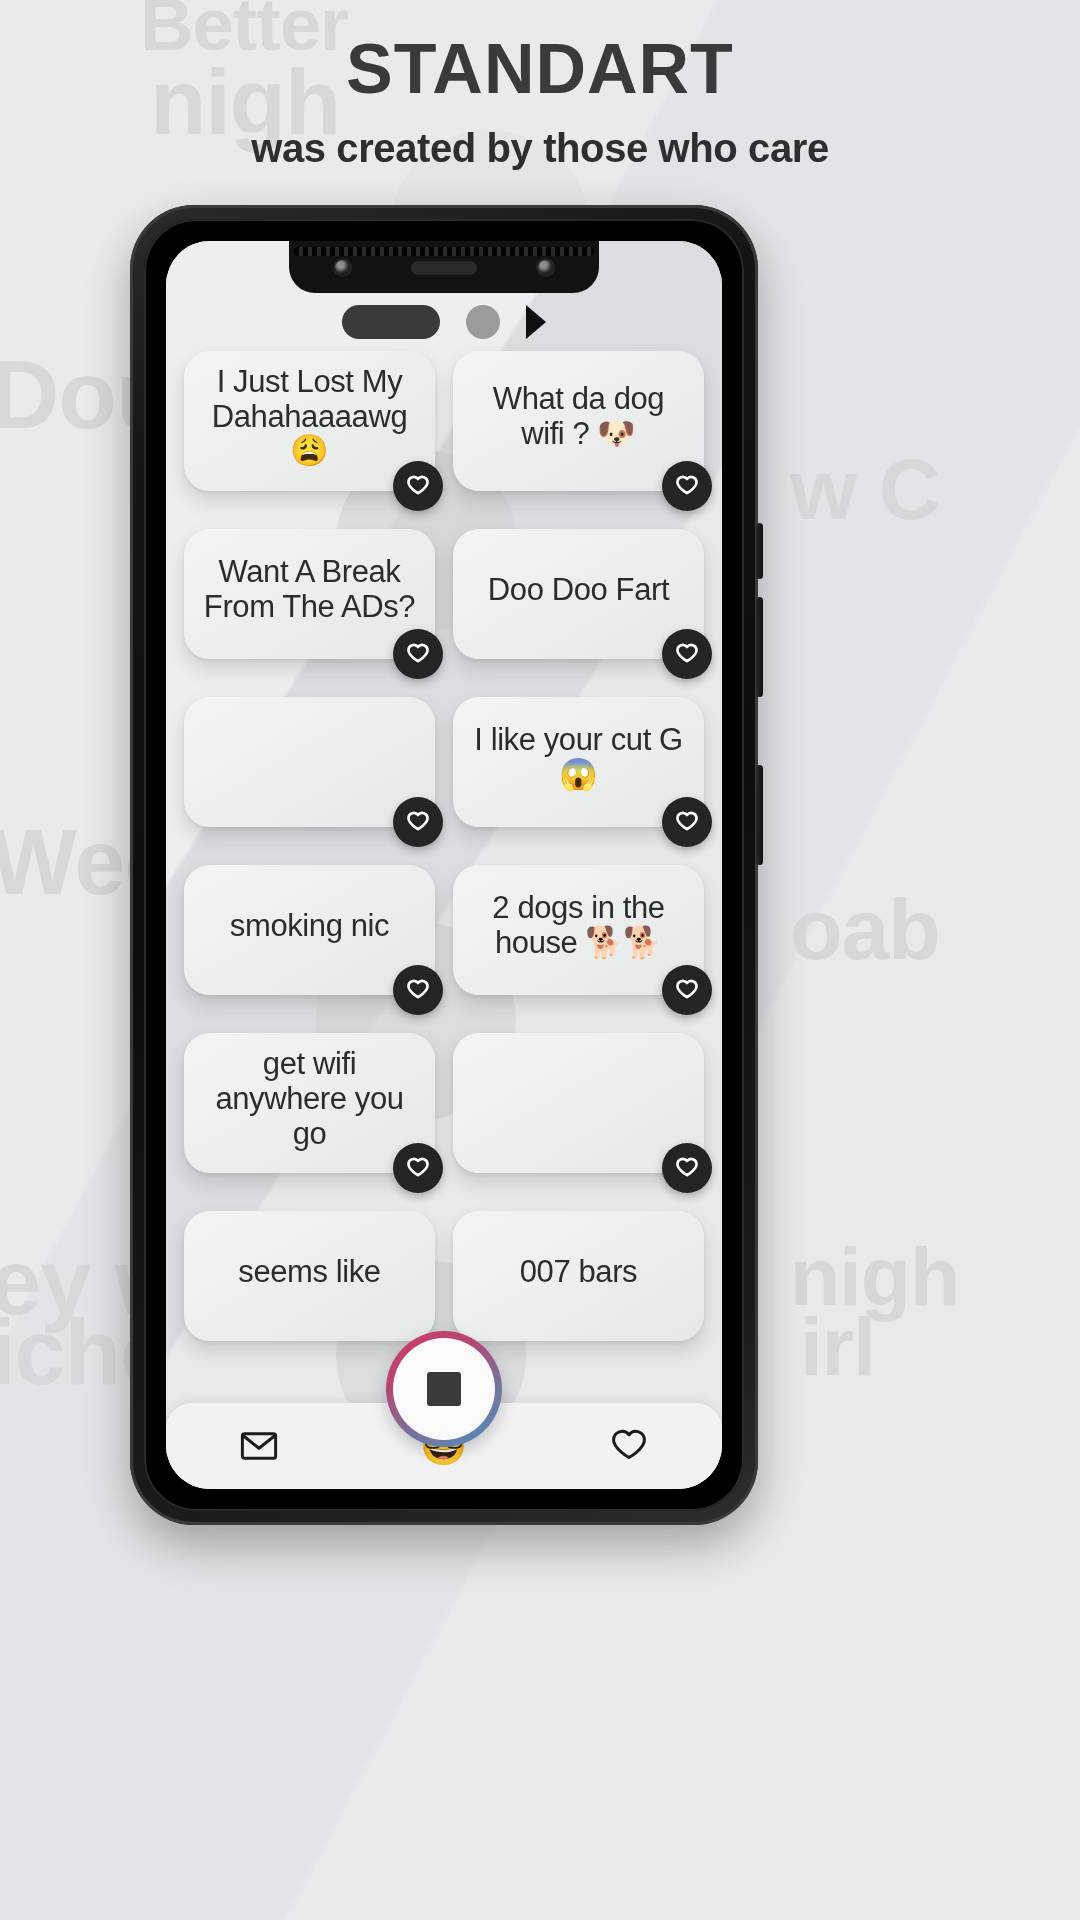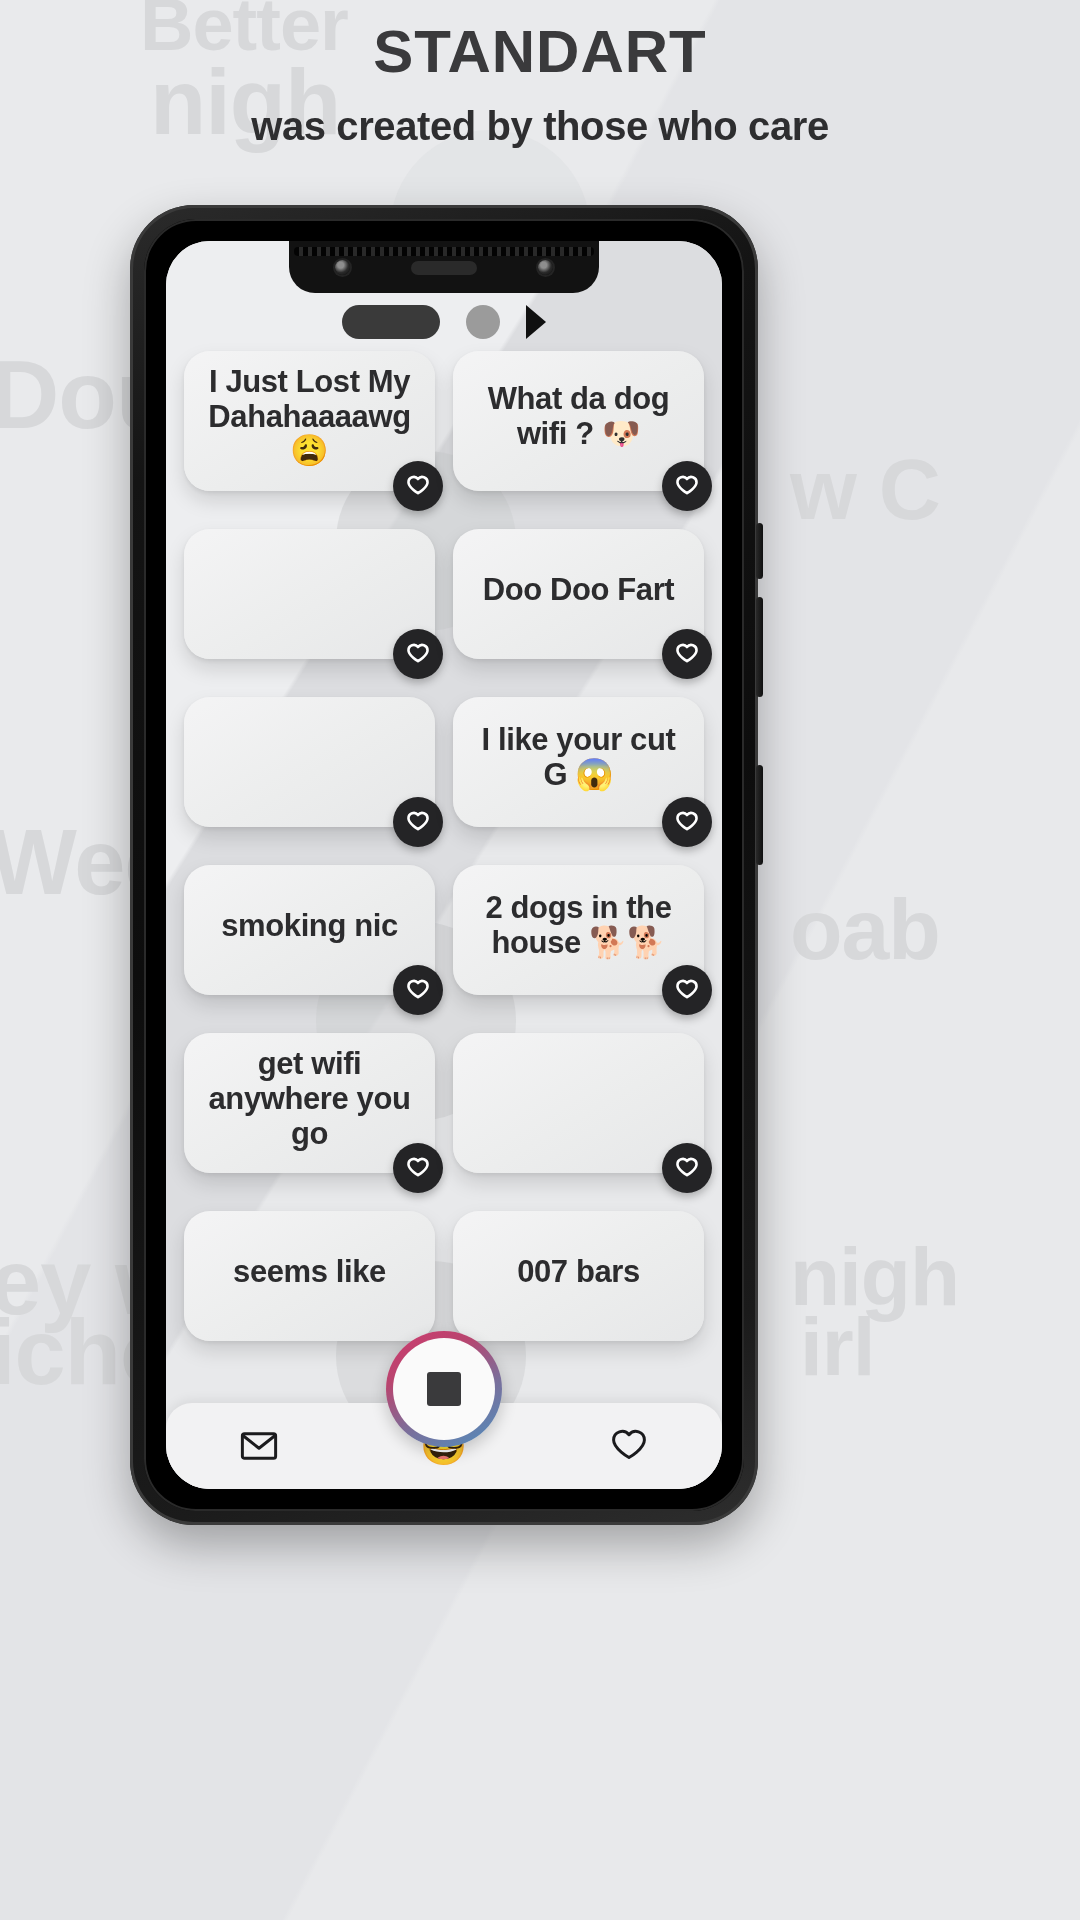--- a/index.html
+++ b/index.html
@@ -47,23 +47,23 @@
   
   .headline-wrap {
     position: absolute;
     top: 0;
     left: 0;
     width: 1080px;
     text-align: center;
     z-index: 5;
   }
   .headline {
-    margin: 0;
+    margin: 12px;
     padding-top: 22px;
-    font-size: 60px;
+    font-size: 70px;
     line-height: 1.0;
     font-weight: 800;
     letter-spacing: 1px;
     color: #3a3a3c;
     font-family: "Liberation Sans", sans-serif;
   }
   .subhead {
     margin: 22px 0 0 0;
     font-size: 40px;
     font-weight: 700;
@@ -223,21 +223,21 @@
     box-shadow: 0 10px 20px rgba(0,0,0,.13), 0 2px 4px rgba(0,0,0,.07);
     display: flex;
     align-items: center;
     justify-content: center;
     padding: 14px 16px 22px 16px;
     box-sizing: border-box;
   }
   .card-text {
     font-size: 31px;
     line-height: 1.12;
-    font-weight: 700;
+    font-weight: 400;
     color: #2c2c2e;
     text-align: center;
     letter-spacing: -0.4px;
     word-break: break-word;
   }
   .like-badge {
     position: absolute;
     right: -8px;
     bottom: -20px;
     width: 50px;
@@ -372,20 +372,21 @@
         <div class="card">
           <span class="card-text">What da dog wifi ? 🐶</span>
           <span class="like-badge">
             <svg viewBox="0 0 24 24" fill="none" stroke="#ffffff" stroke-width="2.4" stroke-linecap="round" stroke-linejoin="round">
                 <path d="M20.8 8.6c0 5-8.8 10-8.8 10s-8.8-5-8.8-10a4.9 4.9 0 0 1 8.8-3 4.9 4.9 0 0 1 8.8 3z"></path>
               </svg>
           </span>
         </div>
 
         <div class="card">
+          <span class="card-text">Want A Break From The ADs?</span>
           <span class="like-badge">
             <svg viewBox="0 0 24 24" fill="none" stroke="#ffffff" stroke-width="2.4" stroke-linecap="round" stroke-linejoin="round">
                 <path d="M20.8 8.6c0 5-8.8 10-8.8 10s-8.8-5-8.8-10a4.9 4.9 0 0 1 8.8-3 4.9 4.9 0 0 1 8.8 3z"></path>
               </svg>
           </span>
         </div>
 
         <div class="card">
           <span class="card-text">Doo Doo Fart</span>
           <span class="like-badge">

